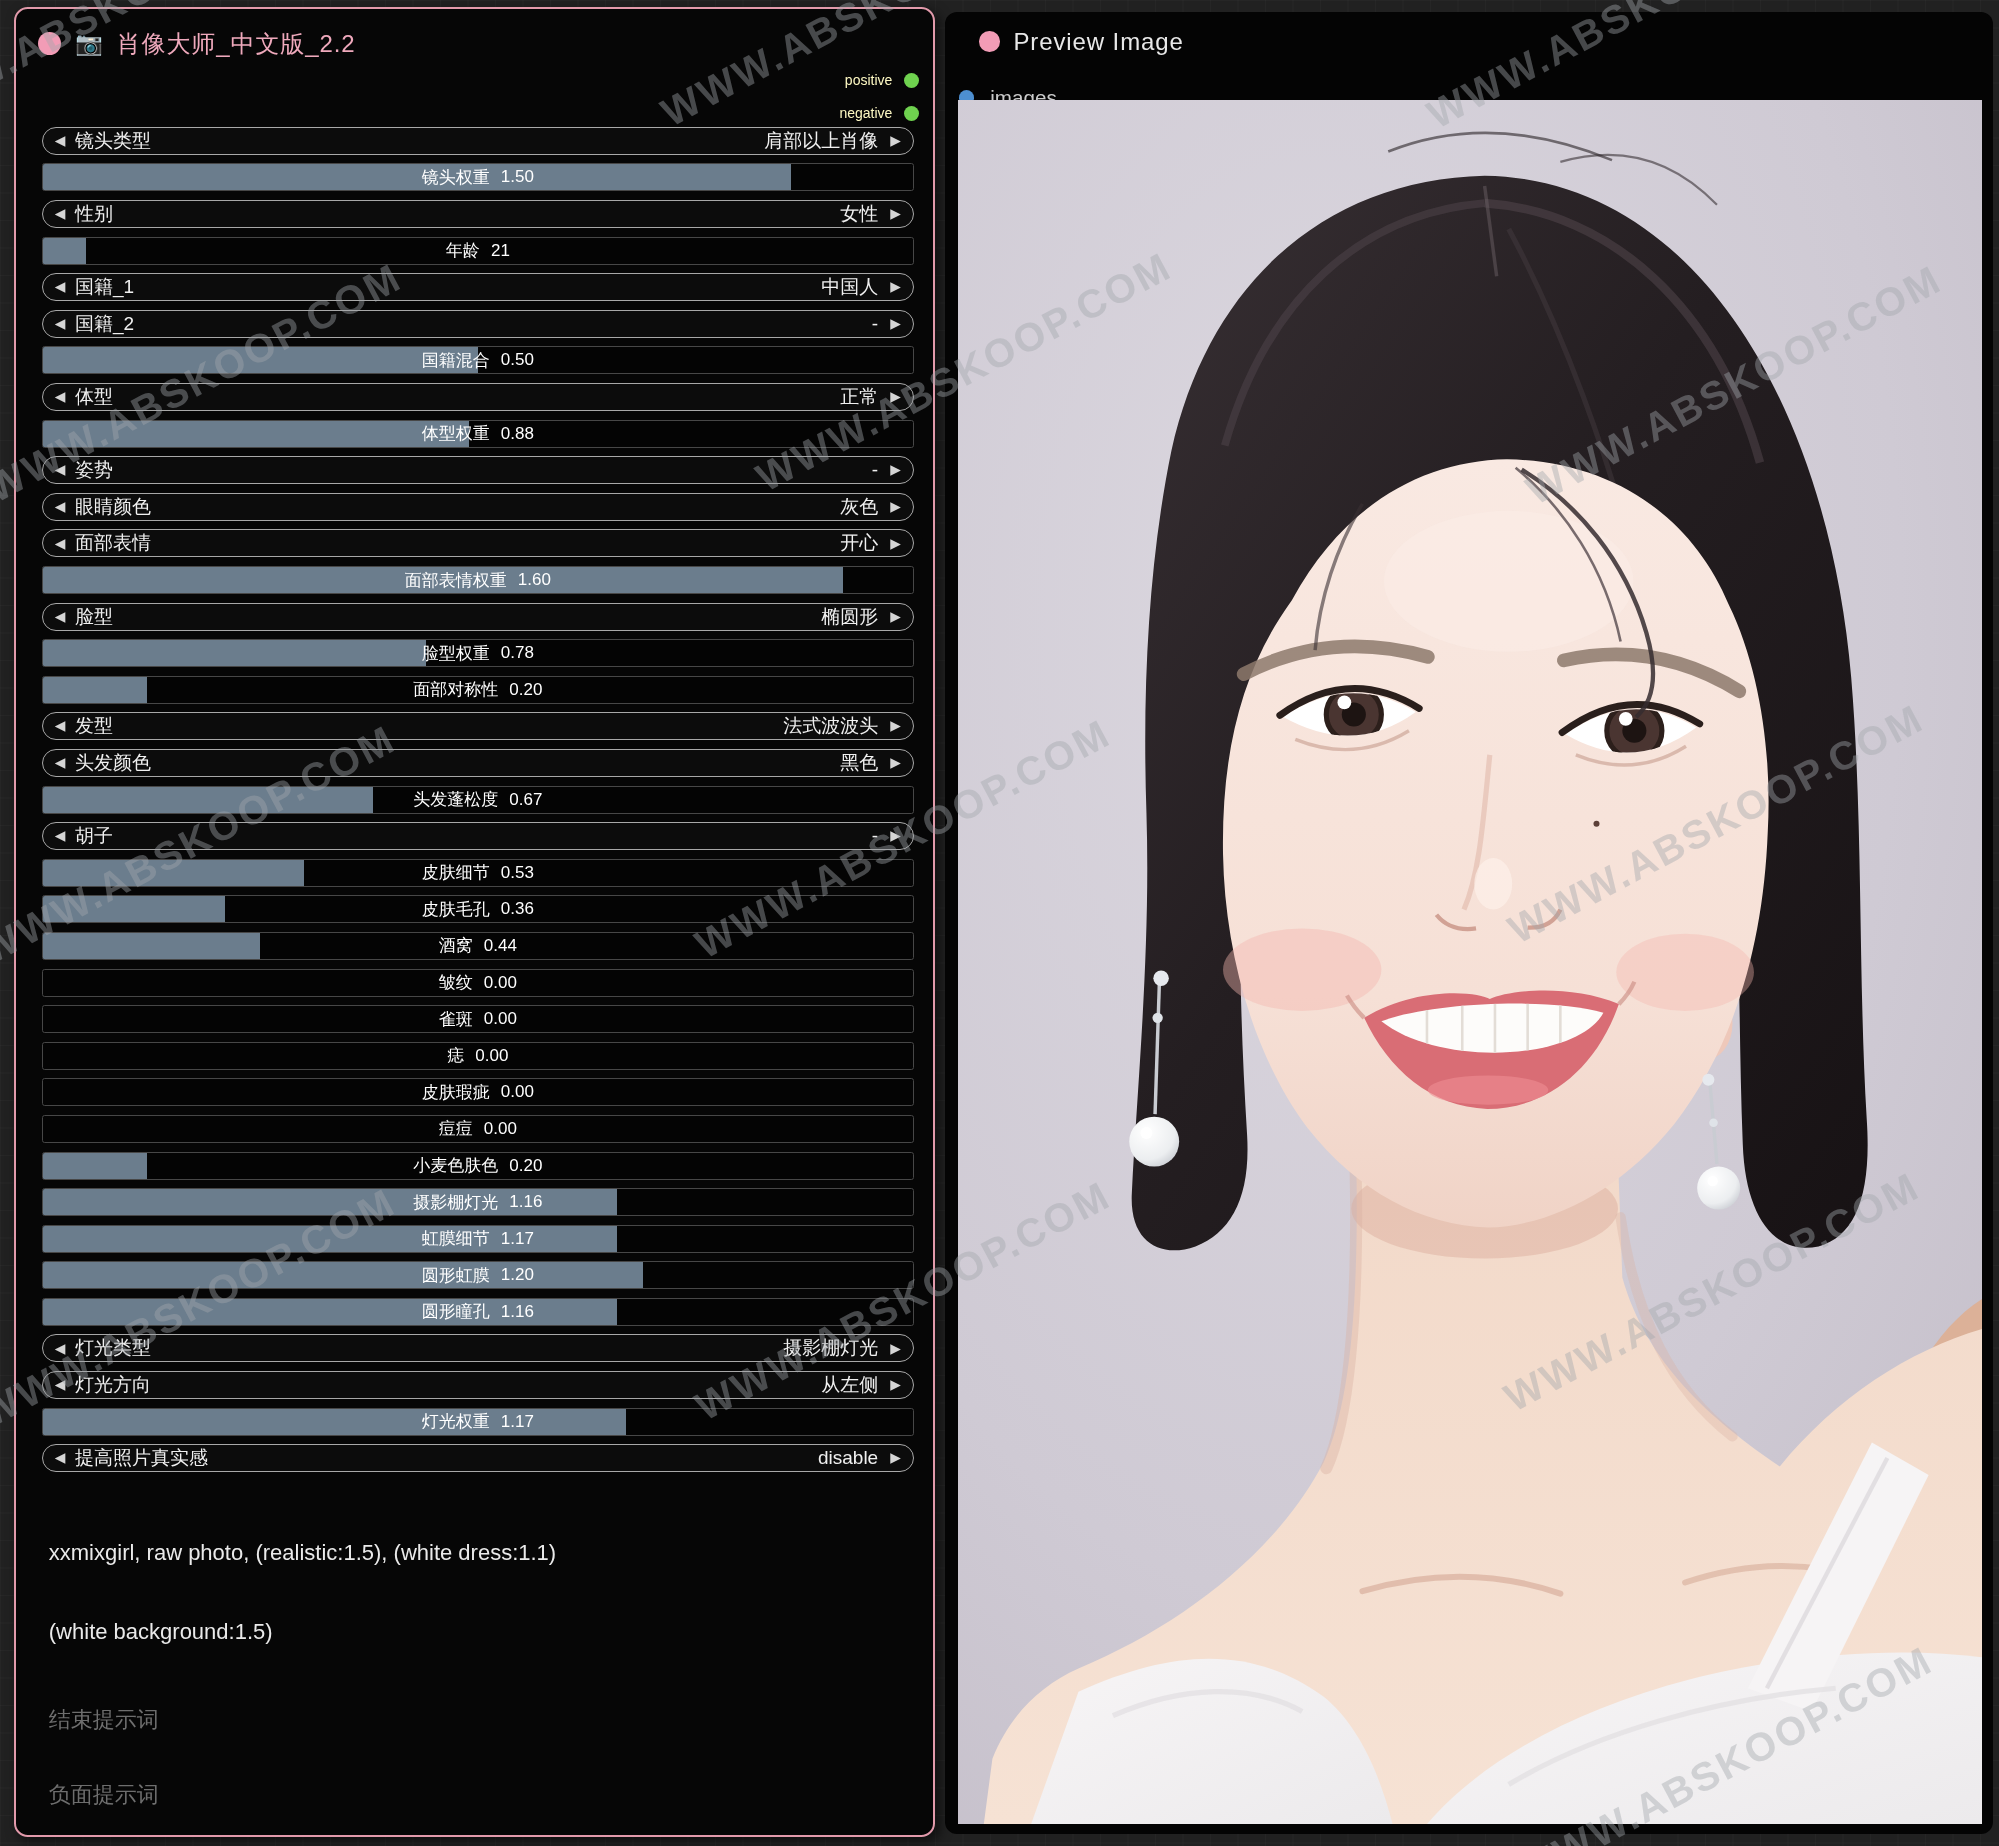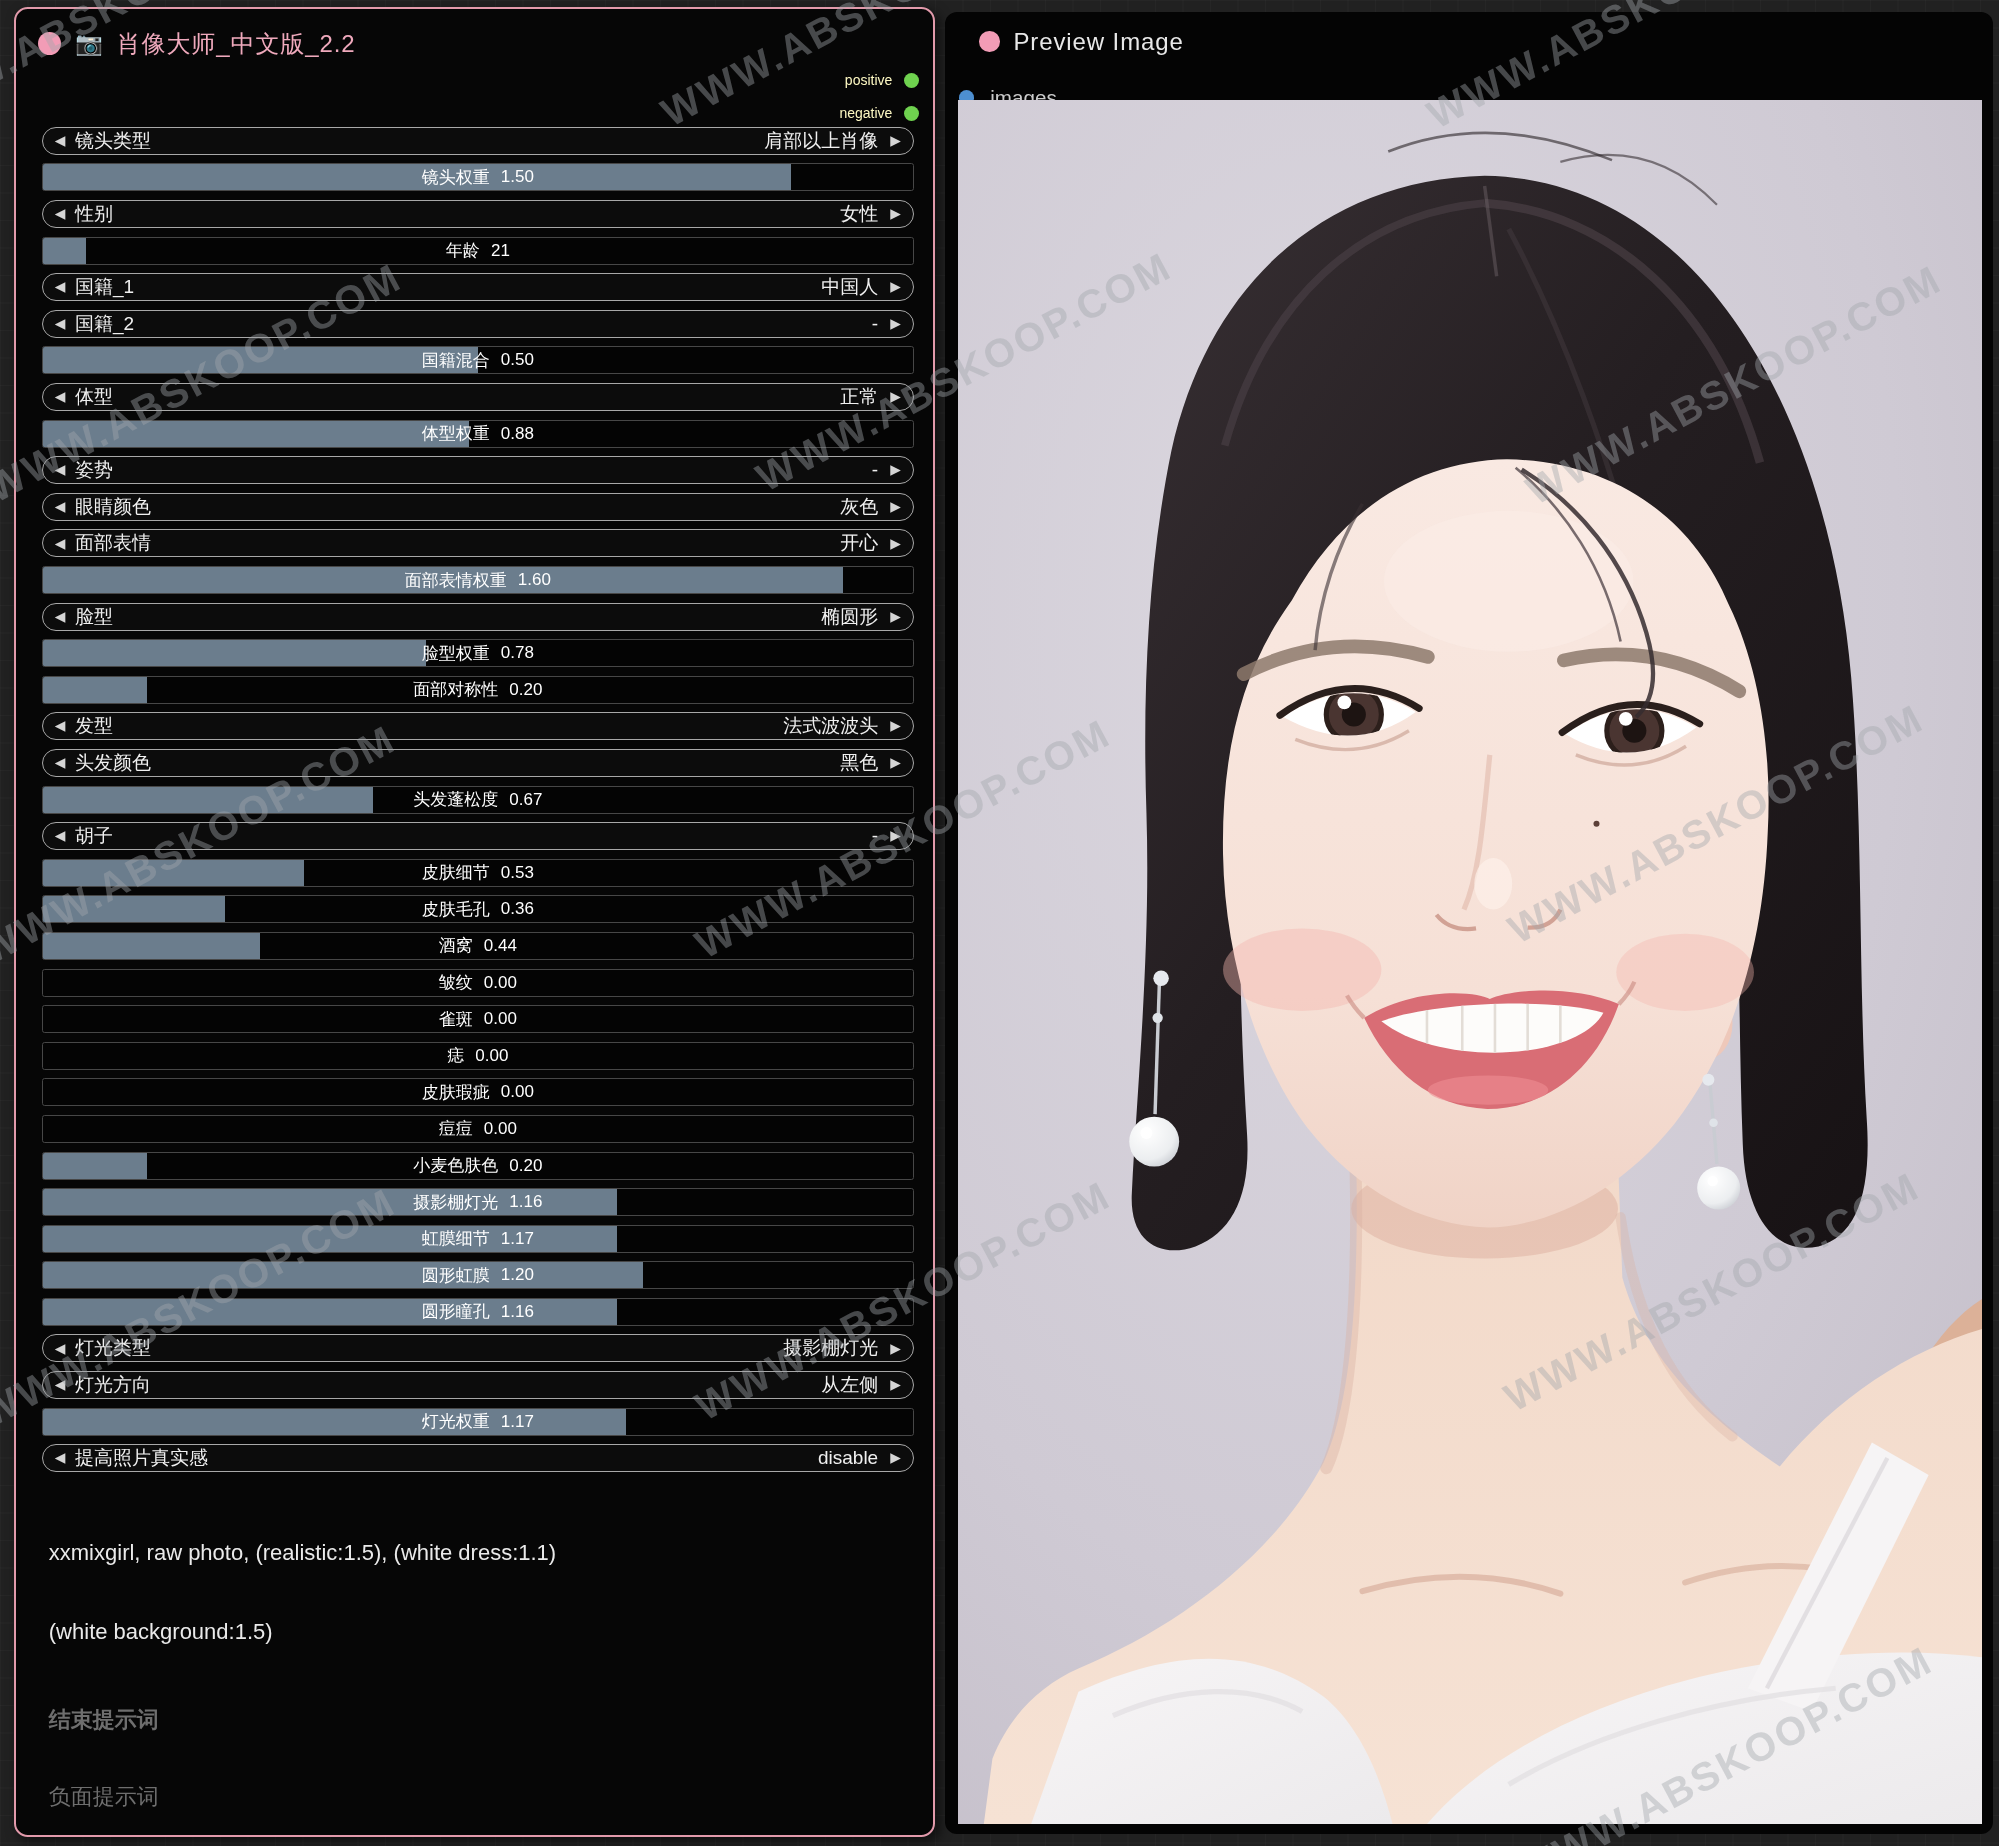--- a/index.html
+++ b/index.html
@@ -41,22 +41,22 @@
   .combo .value{margin-left:auto;padding-right:12px;white-space:nowrap;}
   .slider{position:relative;background:#040404;border:1.7px solid #474747;border-radius:2.6px;overflow:hidden;}
   .slider .fill{position:absolute;left:0;top:0;bottom:0;background:#6b7d8d;}
   .slider .stext{position:absolute;inset:0;display:flex;align-items:center;justify-content:center;gap:11.2px;color:#ffffff;font-size:17px;white-space:nowrap;}
 
   .prompt{position:absolute;left:33px;right:29px;font-size:22px;line-height:1.3;}
   .prompt.live{color:#eaeaea;}
   .prompt.ghost{color:#6e6e6e;}
   #prompt-0{top:1530px;}
   #prompt-1{top:1609px;}
-  #prompt-2{top:1697px;font-weight:bold;}
-  #prompt-3{top:1774px;}
+  #prompt-2{top:1697px;}
+  #prompt-3{top:1774px;font-family:Liberation Mono, monospace;}
 
   #images-row{position:absolute;top:74px;left:13.8px;display:flex;align-items:center;gap:16px;}
   .input-dot{width:15.5px;height:15.5px;border-radius:50%;background:#4d8fd1;}
   #images-label{color:#cccccc;font-size:20.6px;}
 
   #image-frame{position:absolute;left:13px;top:88px;width:1024px;height:1724px;background:#cfcad4;overflow:hidden;}
   #image-frame svg{display:block;width:100%;height:100%;}
 
   .wm{
     position:absolute;z-index:60;pointer-events:none;

